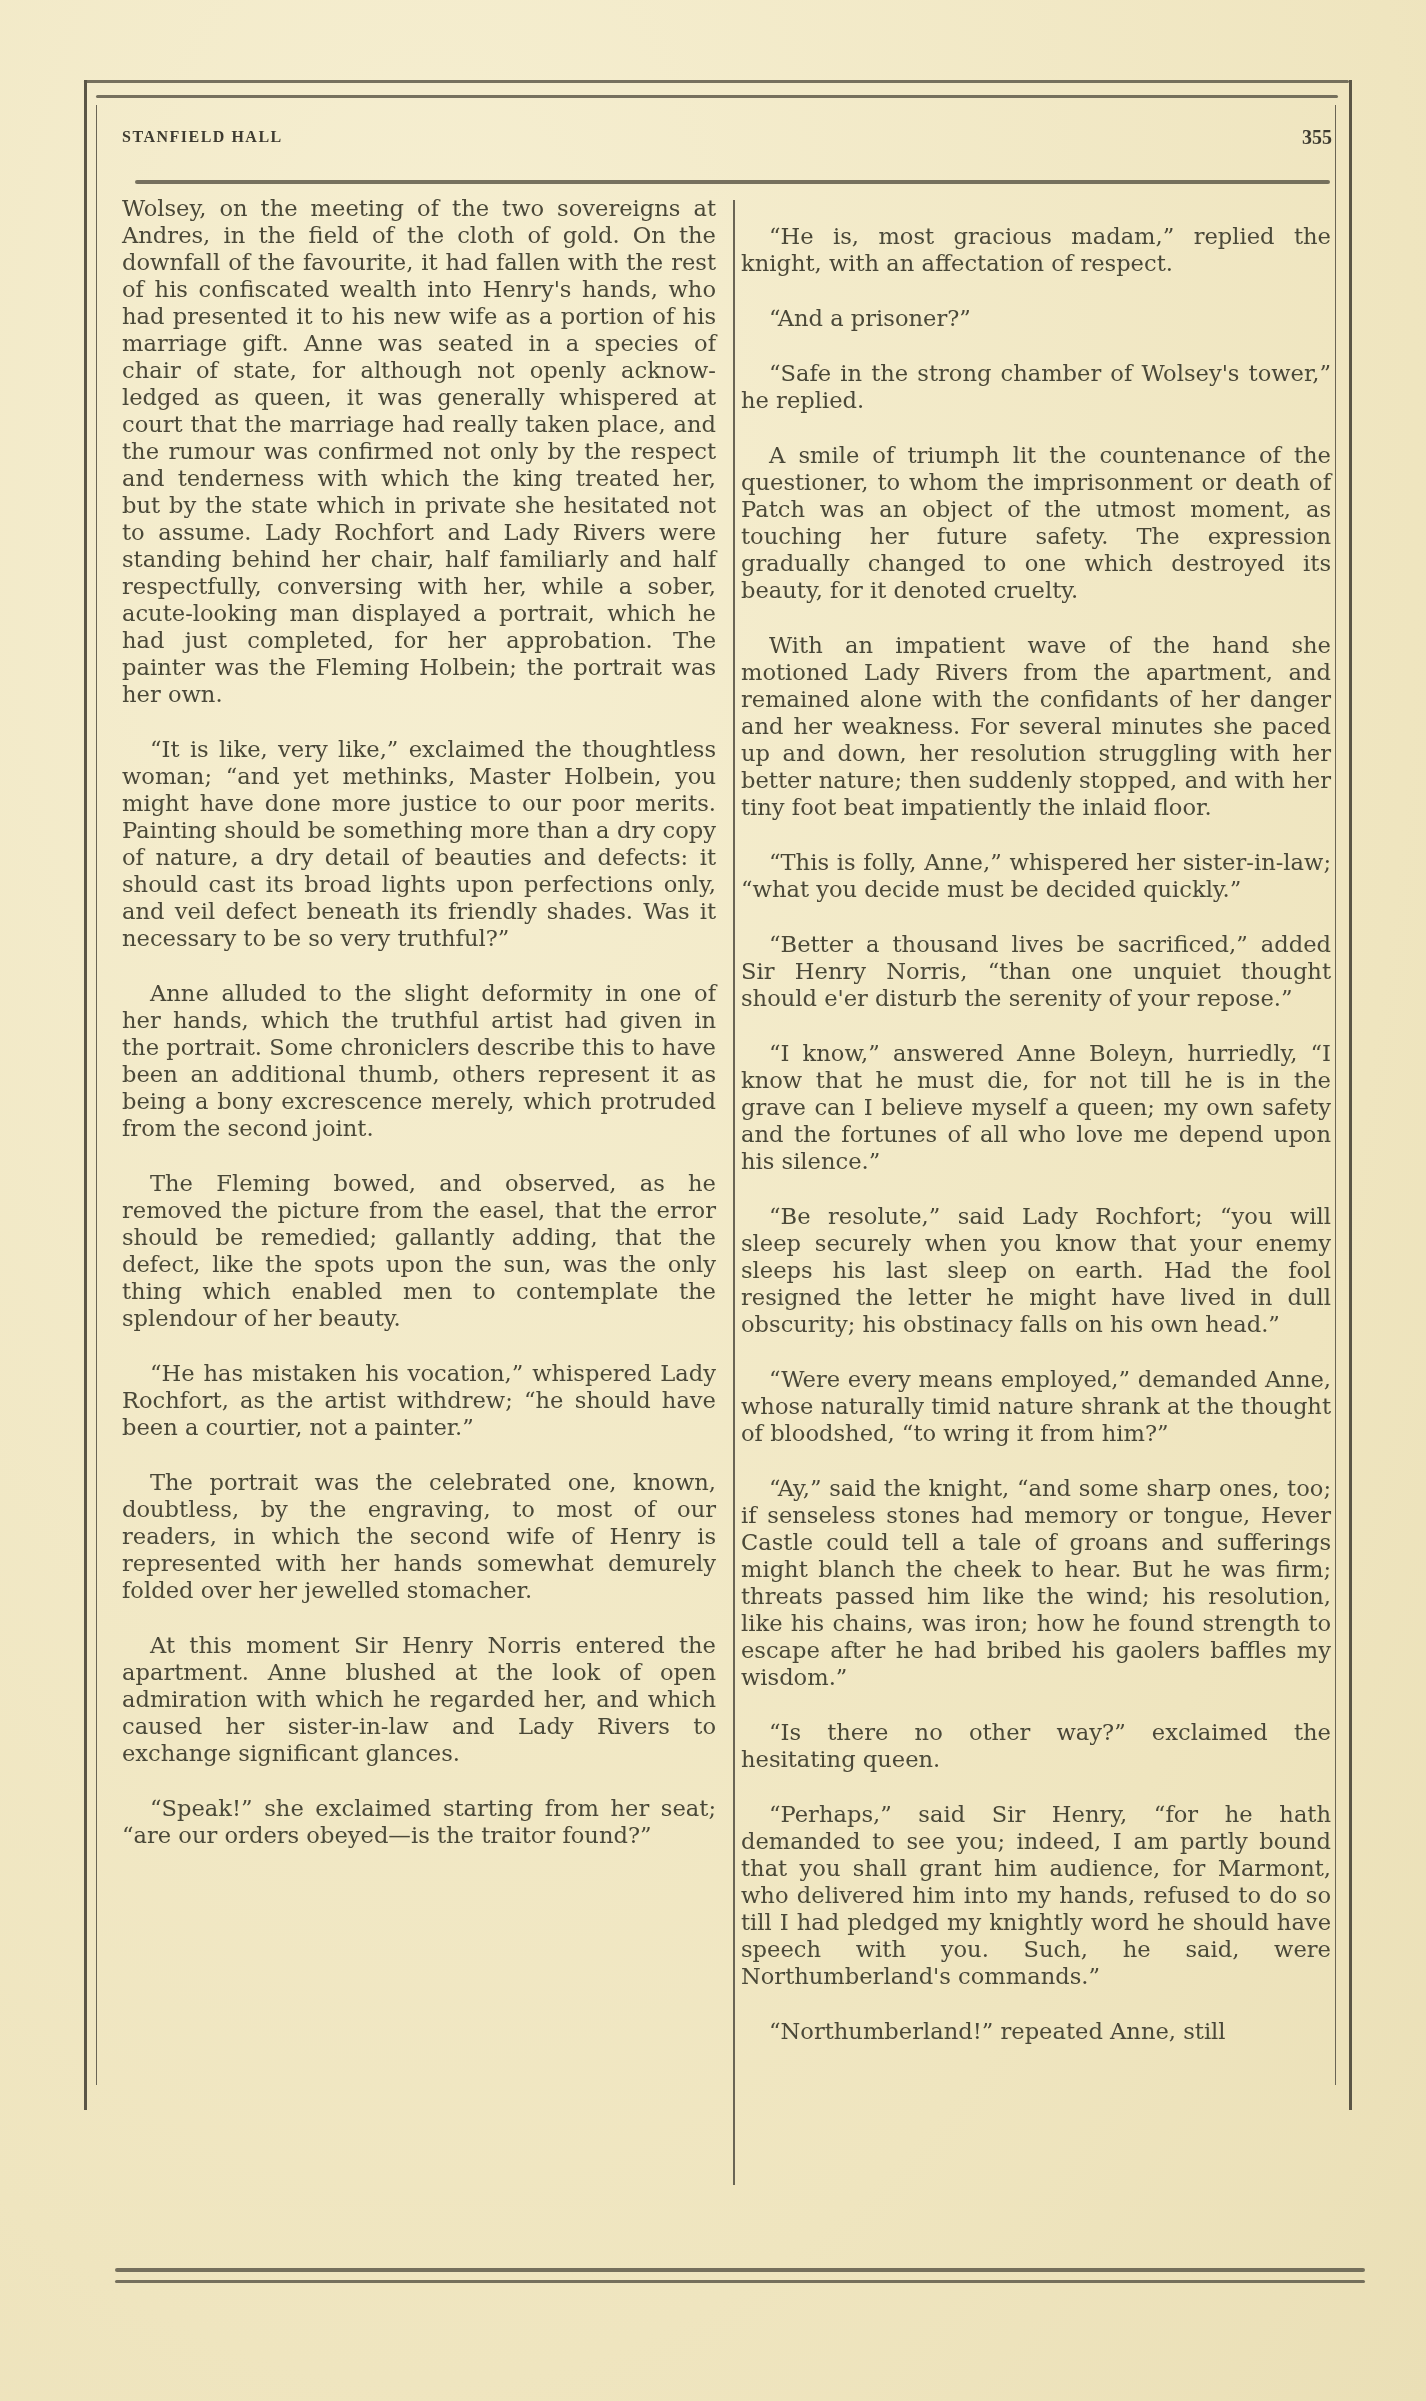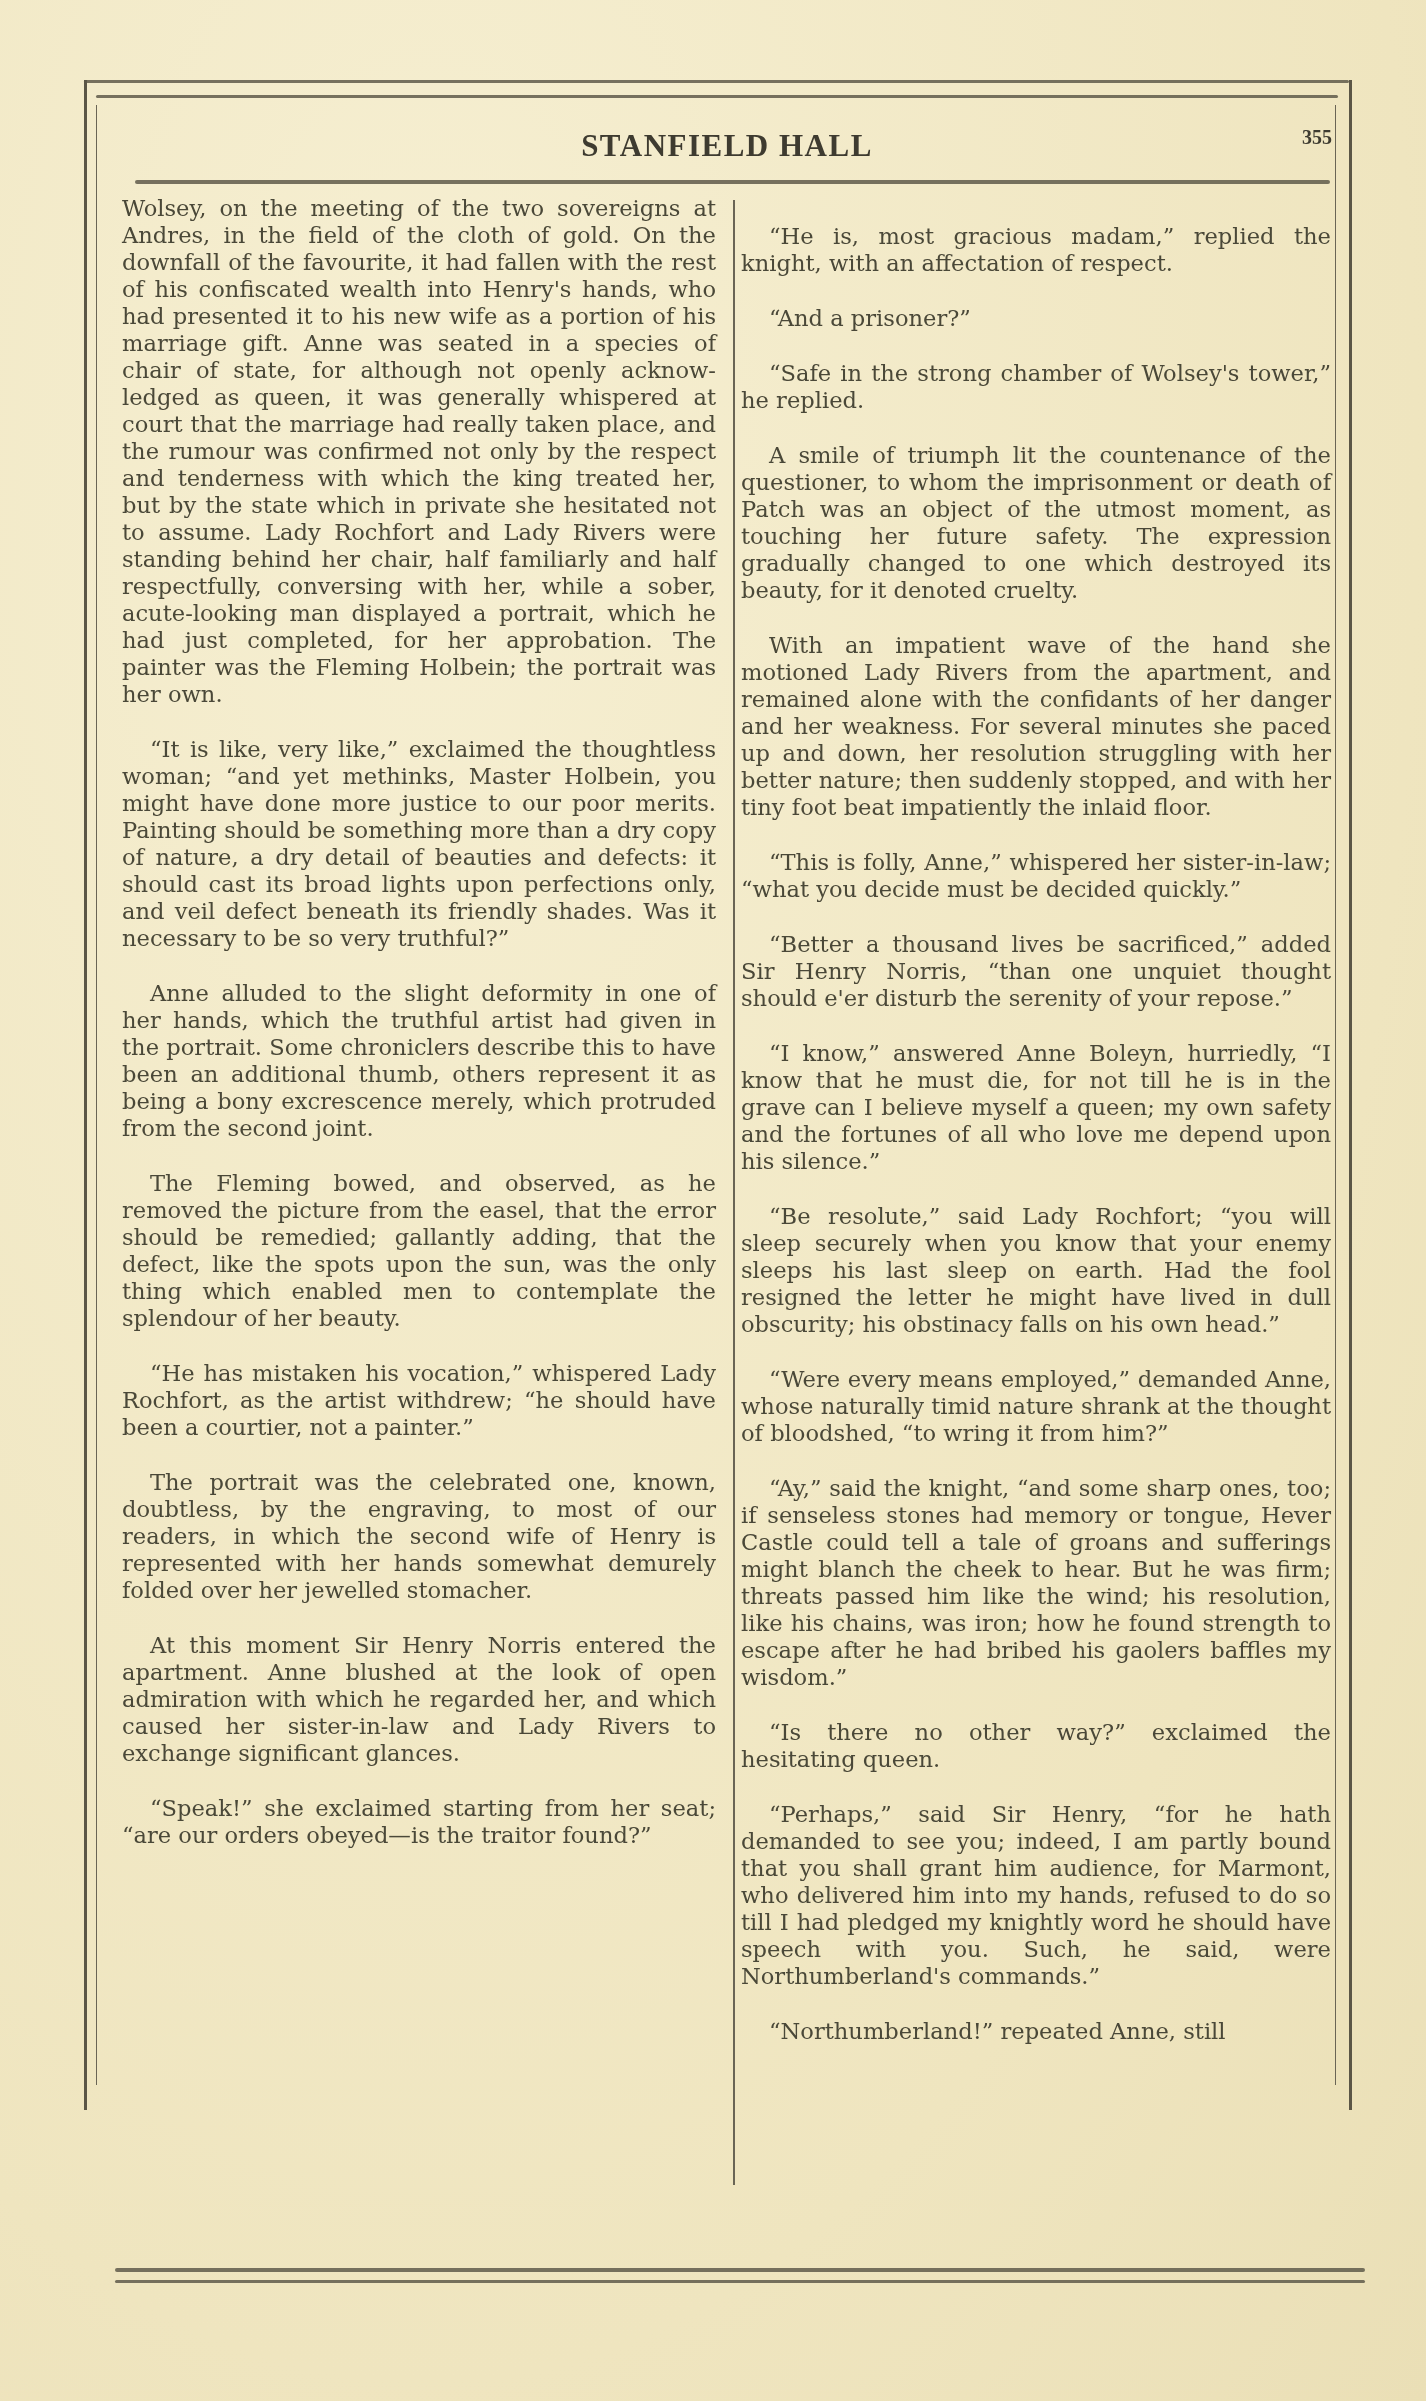--- a/index.html
+++ b/index.html
@@ -20,22 +20,22 @@
     opacity: 0.85;
   }
   .frame-inner {
     position: absolute; left: 96px; top: 105px; width: 1238px; height: 1980px;
     border-left: 1.5px solid #6a6555; border-right: 1.5px solid #6a6555;
   }
   .header {
     position: absolute; left: 122px; top: 128px; width: 1210px; height: 40px;
   }
   .running-title {
-    position: absolute; left: 0; right: 0; top: 0; text-align: center;
-    font-family: "Liberation Serif", serif; font-weight: bold; font-size: 31px;
+    position: absolute; left: 0; right: 0; top: 0; 
+    font-family: "Liberation Serif", serif; font-weight: bold; font-size: 16px;
     letter-spacing: 1.5px; color: #3e3b30;
   }
   .page-number {
     position: absolute; right: 0; top: -2px;
     font-family: "Liberation Serif", serif; font-weight: bold; font-size: 20px; color: #3e3b30;
   }
   .col-divider {
     position: absolute; left: 733px; top: 200px; width: 1.5px; height: 1985px; background: #6a6555;
   }
   .column {

